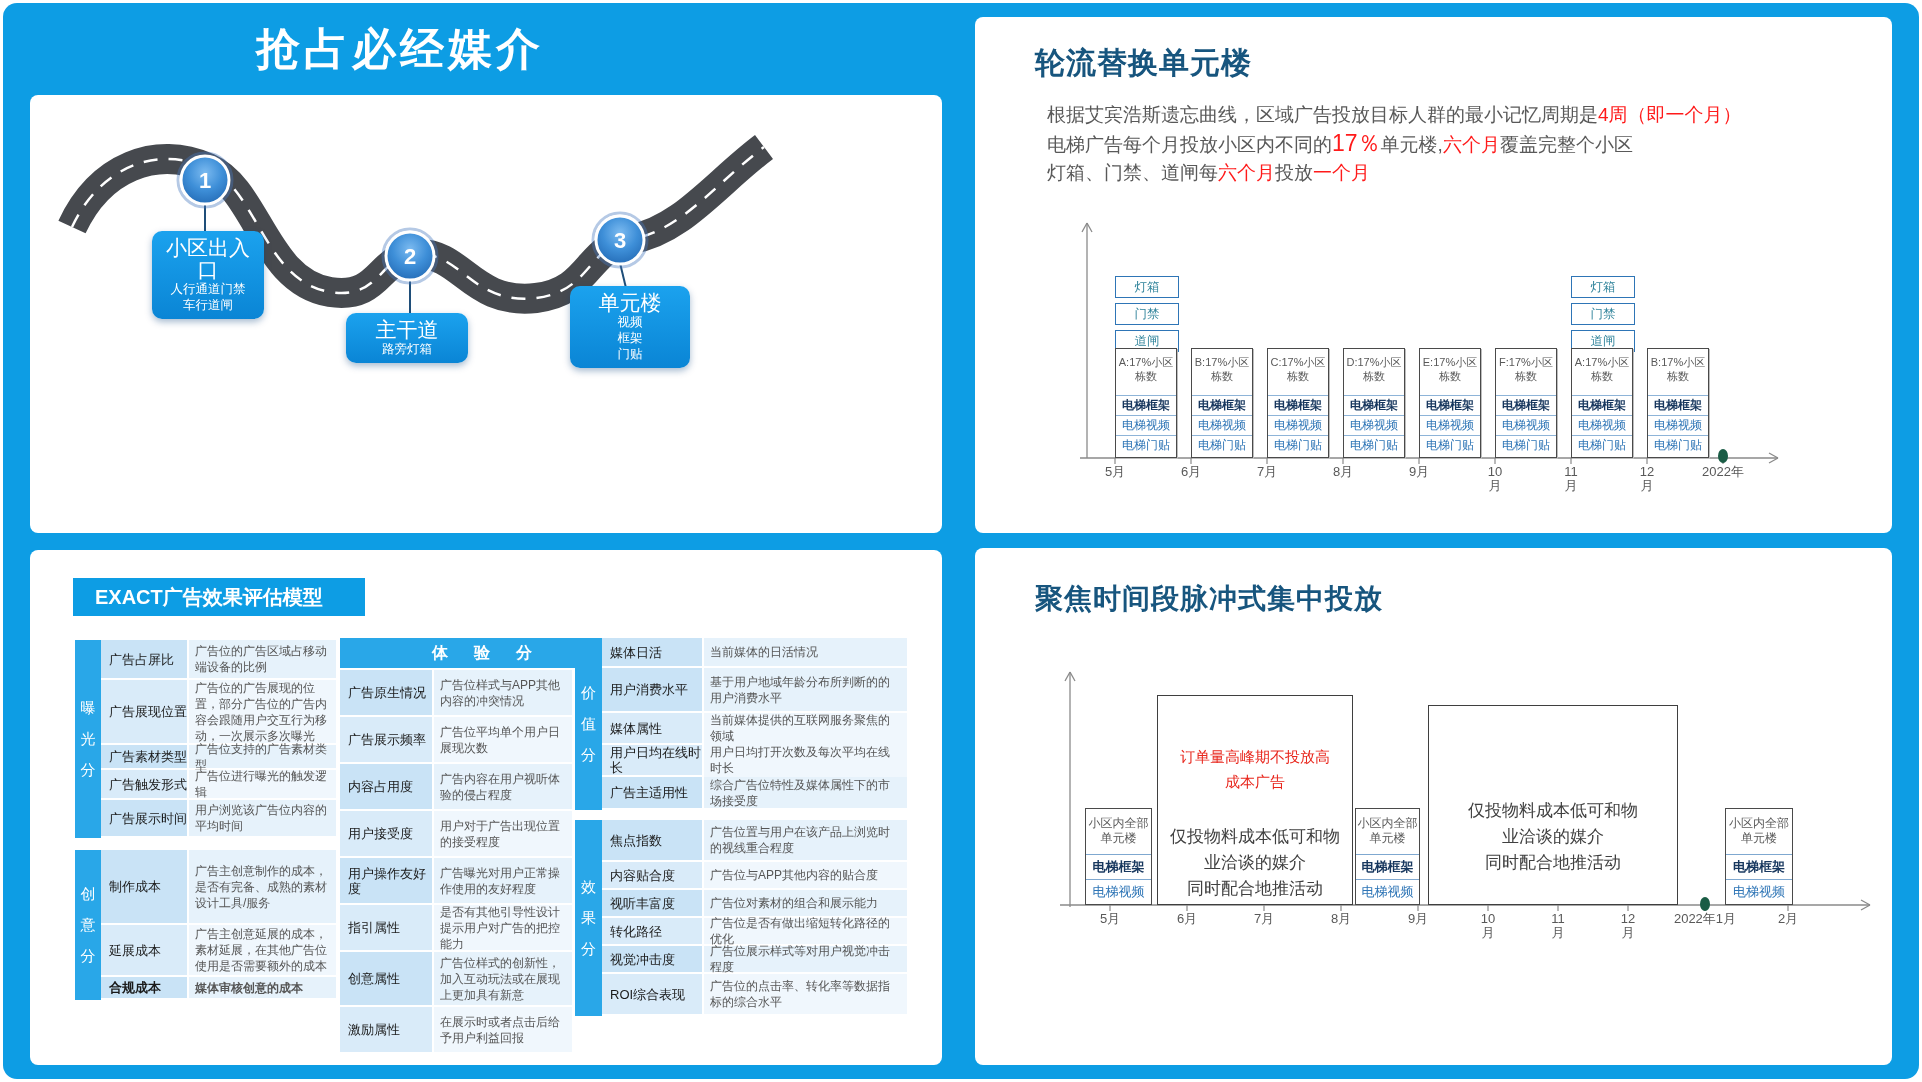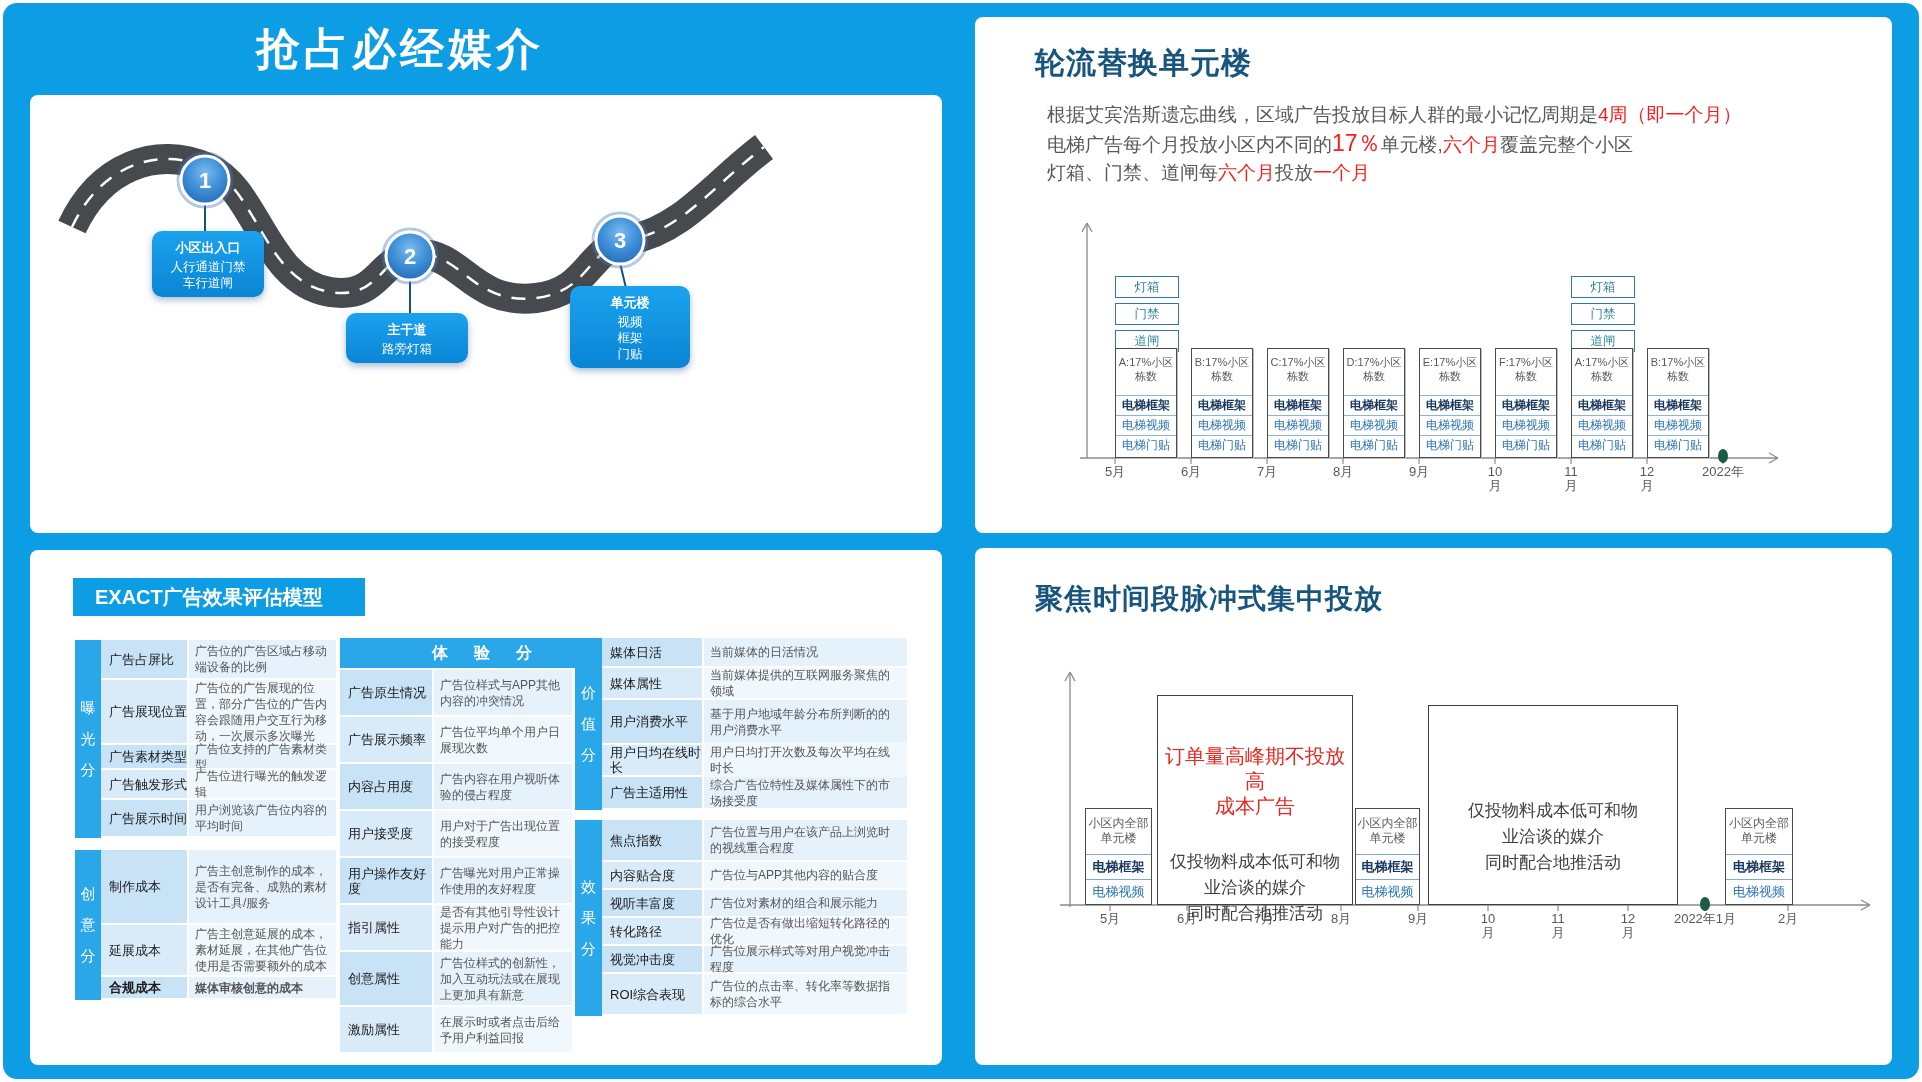--- a/index.html
+++ b/index.html
@@ -14,21 +14,21 @@
 
   .slide-title{position:absolute;left:130px;top:20px;width:540px;z-index:2;text-align:center;
                color:#fff;font-size:44px;font-weight:bold;letter-spacing:4px;}
 
   
   .roadsvg{position:absolute;left:0;top:0;}
   .cnum{fill:#fff;font-size:22px;font-weight:bold;text-anchor:middle;}
   .stop{position:absolute;background:linear-gradient(180deg,#1BA2EE,#0A85D5);border-radius:10px;
         color:#fff;text-align:center;box-shadow:0 3px 7px rgba(0,60,120,.35);
         padding:6px 4px;box-sizing:border-box;}
-  .stitle{font-size:13px;font-weight:bold;line-height:22px;}
+  .stitle{font-size:21px;font-weight:normal;line-height:22px;}
   .sline{font-size:12.5px;line-height:16px;}
   .stop1{left:122px;top:136px;width:112px;}
   .stop2{left:316px;top:218px;width:122px;}
   .stop3{left:540px;top:191px;width:120px;}
 
   
   .ptitle{position:absolute;left:60px;top:26px;font-size:30px;font-weight:bold;color:#17557E;letter-spacing:1px;}
   .ptitle.br-t{top:32px;font-size:28px;}
   .para{position:absolute;left:72px;top:84px;width:820px;font-size:19px;color:#595959;}
   .pline{line-height:28px;}
@@ -48,21 +48,21 @@
   .brow.frame{color:#17375E;font-weight:bold;}
   .brow.other{color:#2E75B6;}
 
   .sbox{position:absolute;top:260px;height:97px;border:1px solid #4a4a4a;background:#fff;
         text-align:center;color:#595959;box-sizing:border-box;}
   .shead{height:45px;padding-top:7px;line-height:15px;font-size:12px;box-sizing:border-box;}
   .srow{border-top:1px solid #7FA8D0;height:24px;line-height:23px;font-size:13px;}
   .srow.frame{color:#17375E;font-weight:bold;}
   .srow.video{color:#2E75B6;}
   .lbox{position:absolute;border:1px solid #3f3f3f;background:#fff;text-align:center;box-sizing:border-box;}
-  .redline{color:#E8261C;font-size:20px;line-height:25px;}
+  .redline{color:#E8261C;font-size:15px;line-height:25px;}
   .bodyline{color:#404040;font-size:17px;line-height:26px;}
   .lbox1-pad{padding-top:48px;}
   .lbox1-gap{height:30px;}
   .lbox2-pad{padding-top:92px;}
 
   
   .hdrbar{position:absolute;left:43px;top:28px;width:292px;height:38px;background:#0D9DE4;
           color:#fff;font-size:20px;font-weight:bold;line-height:38px;padding-left:22px;box-sizing:border-box;}
   .tgroup{position:absolute;}
   .vstrip{position:absolute;left:0;top:0;background:#29A7E8;color:#fff;display:flex;flex-direction:column;
@@ -346,27 +346,27 @@
           <div class="vstrip" style="width: 27px; height: 172px;">
             <div>价</div>
             <div>值</div>
             <div>分</div>
           </div>
           <div style="position: absolute; left: 27px; top: 0px;">
             <div class="trow r0" style="height: 30px;">
               <div class="tlabel" style="width: 102px;">媒体日活</div>
               <div class="tdesc" style="width: 203px;">当前媒体的日活情况</div>
             </div>
+            <div class="trow r0" style="height: 45px;">
+              <div class="tlabel" style="width: 102px;">用户消费水平</div>
+              <div class="tdesc" style="width: 203px;">基于用户地域年龄分布所判断的的用户消费水平</div>
+            </div>
             <div class="trow r1" style="height: 32px;">
               <div class="tlabel" style="width: 102px;">媒体属性</div>
               <div class="tdesc" style="width: 203px;">当前媒体提供的互联网服务聚焦的领域</div>
-            </div>
-            <div class="trow r0" style="height: 45px;">
-              <div class="tlabel" style="width: 102px;">用户消费水平</div>
-              <div class="tdesc" style="width: 203px;">基于用户地域年龄分布所判断的的用户消费水平</div>
             </div>
             <div class="trow r1" style="height: 32px; align-items: center;">
               <div class="tlabel" style="width: 102px;">用户日均在线时长</div>
               <div class="tdesc" style="width: 203px;">用户日均打开次数及每次平均在线时长</div>
             </div>
             <div class="trow r0" style="height: 33px;">
               <div class="tlabel" style="width: 102px;">广告主适用性</div>
               <div class="tdesc" style="width: 203px;">综合广告位特性及媒体属性下的市场接受度</div>
             </div>
           </div>

